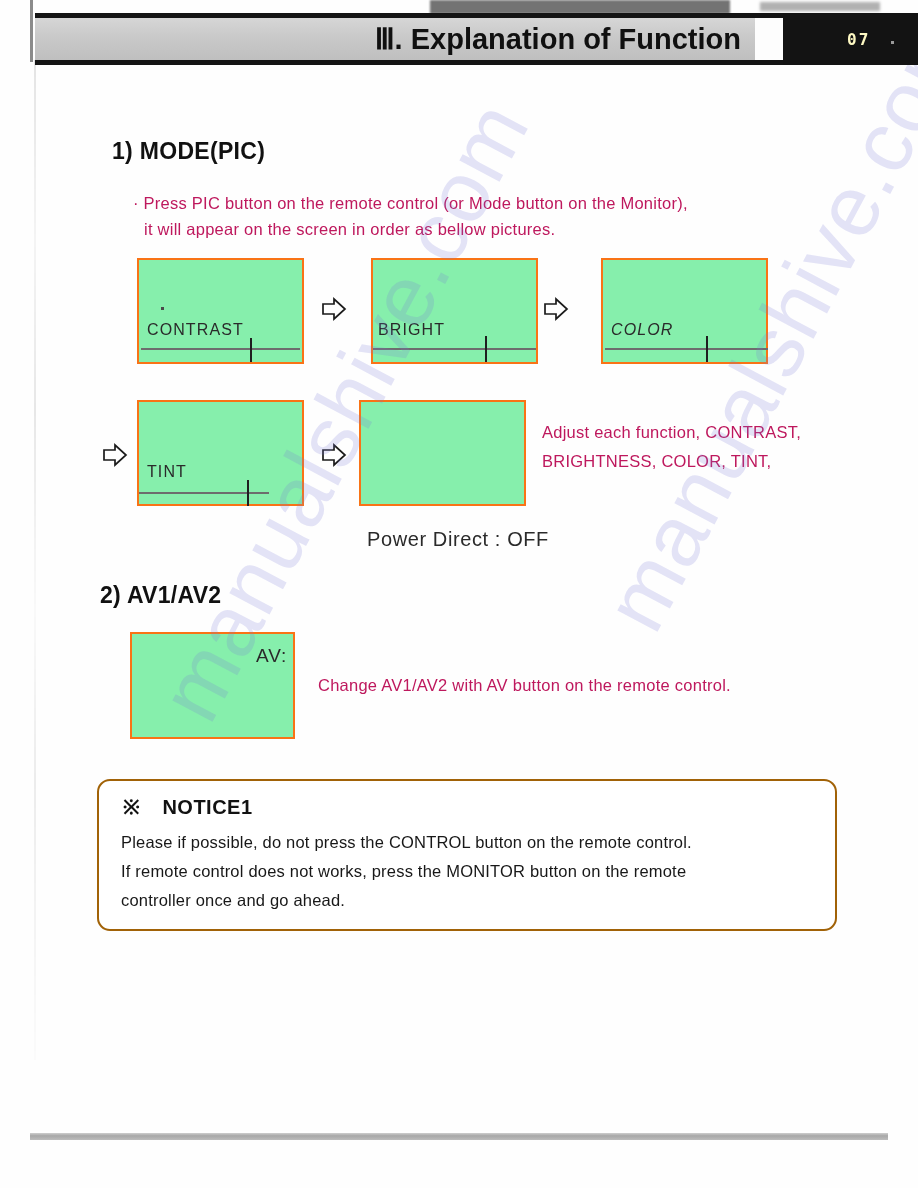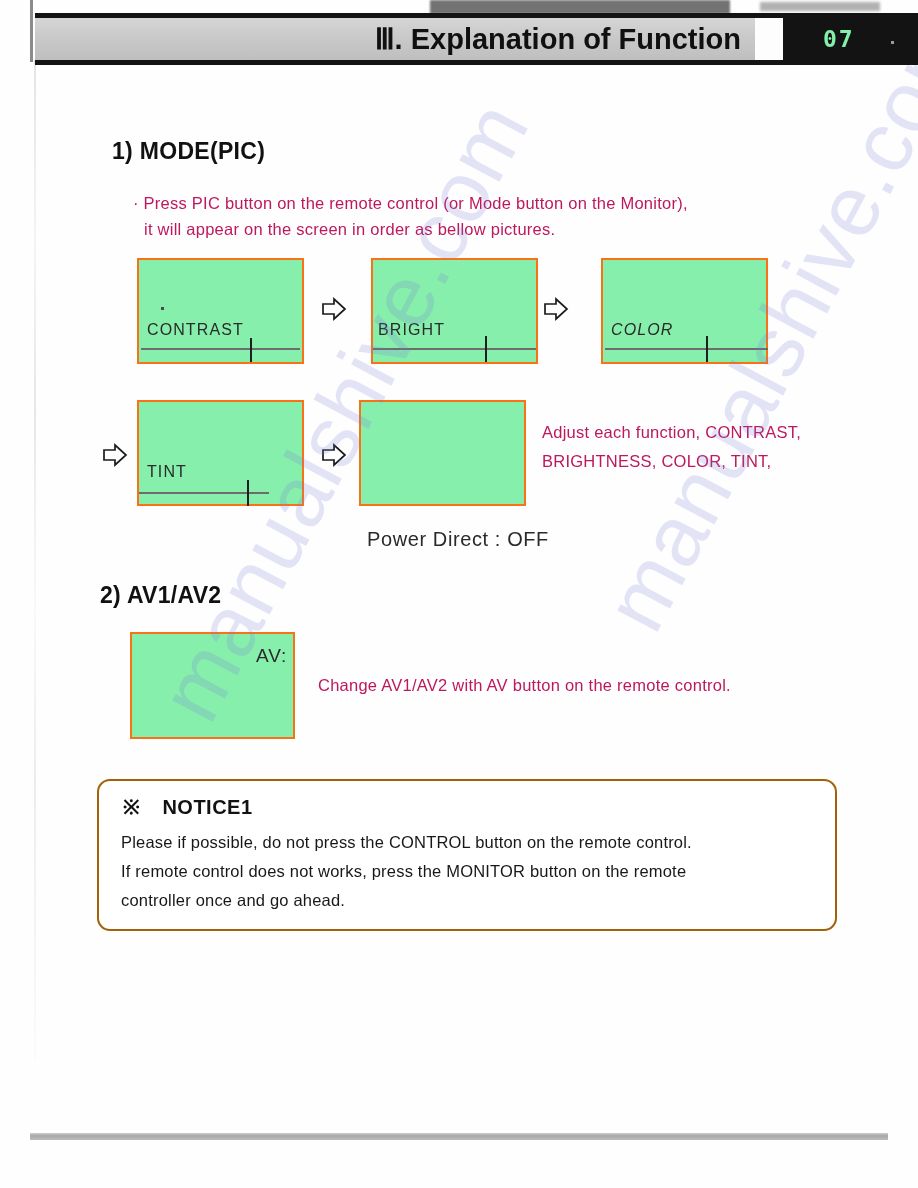--- a/index.html
+++ b/index.html
@@ -130,25 +130,25 @@
   .header-pagebox {
     position: absolute;
     left: 748px; top: 0px;
     width: 135px; height: 52px;
     background: #131313;
     display: flex;
     align-items: center;
   }
   .header-pageno {
     font-family: "DejaVu Sans Mono", monospace;
-    font-size: 23px;
+    font-size: 16px;
     font-weight: 700;
-    color: #86efac;
+    color: #fef9c3;
     letter-spacing: 2px;
-    margin-left: 40px;
+    margin-left: 64px;
   }
   .header-pagedot {
     position: absolute;
     left: 108px; top: 28px;
     width: 3px; height: 3px;
     background: #9a9a9a;
   }
 
   
   .content { position: absolute; inset: 0; z-index: 2; }

